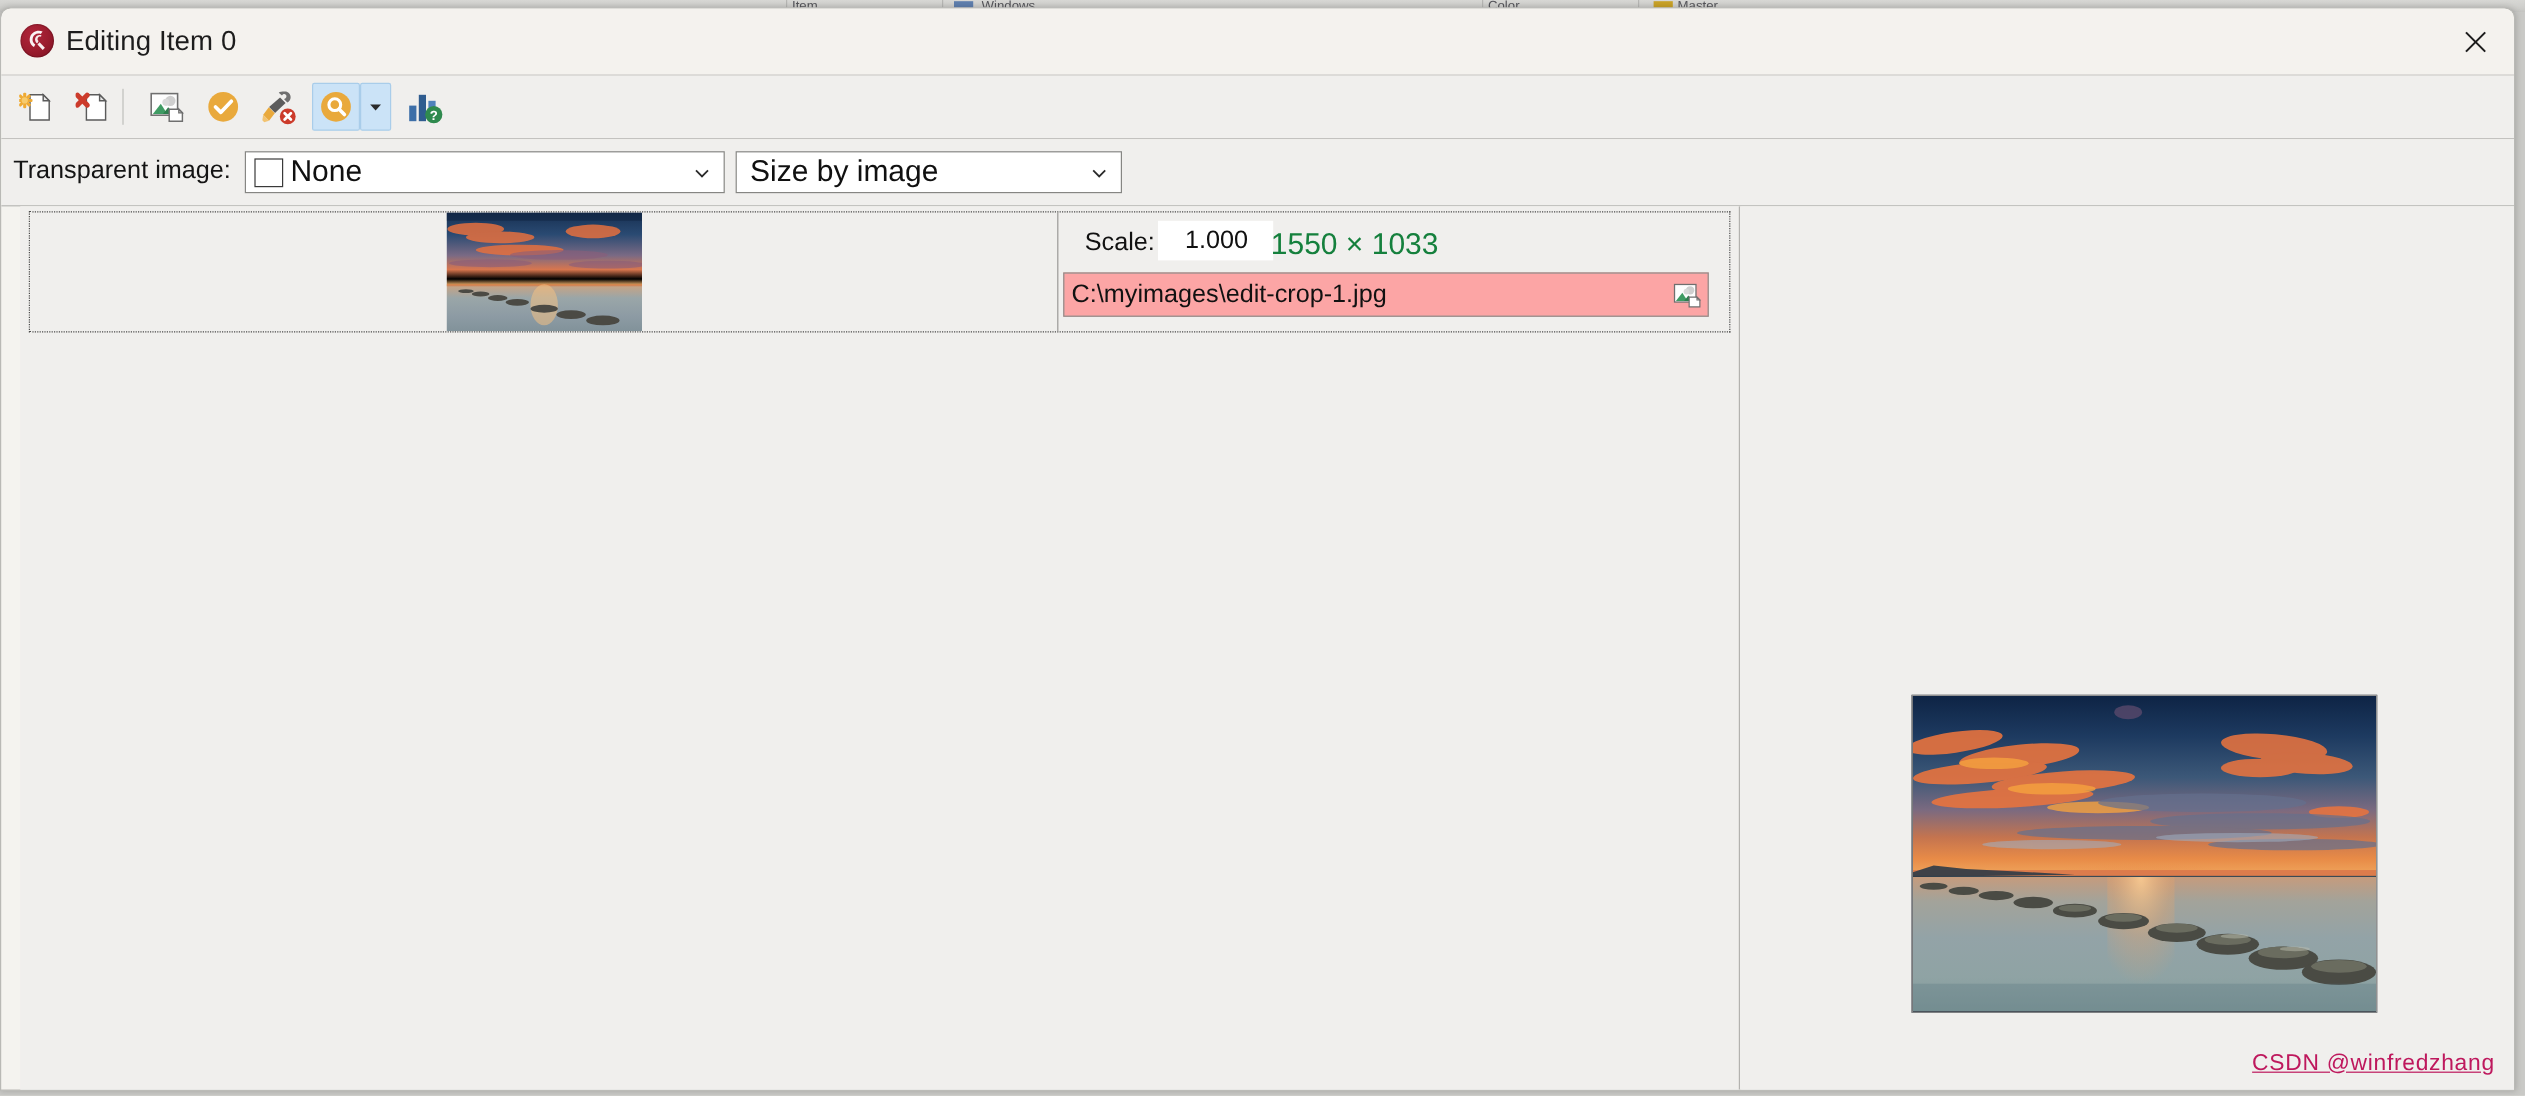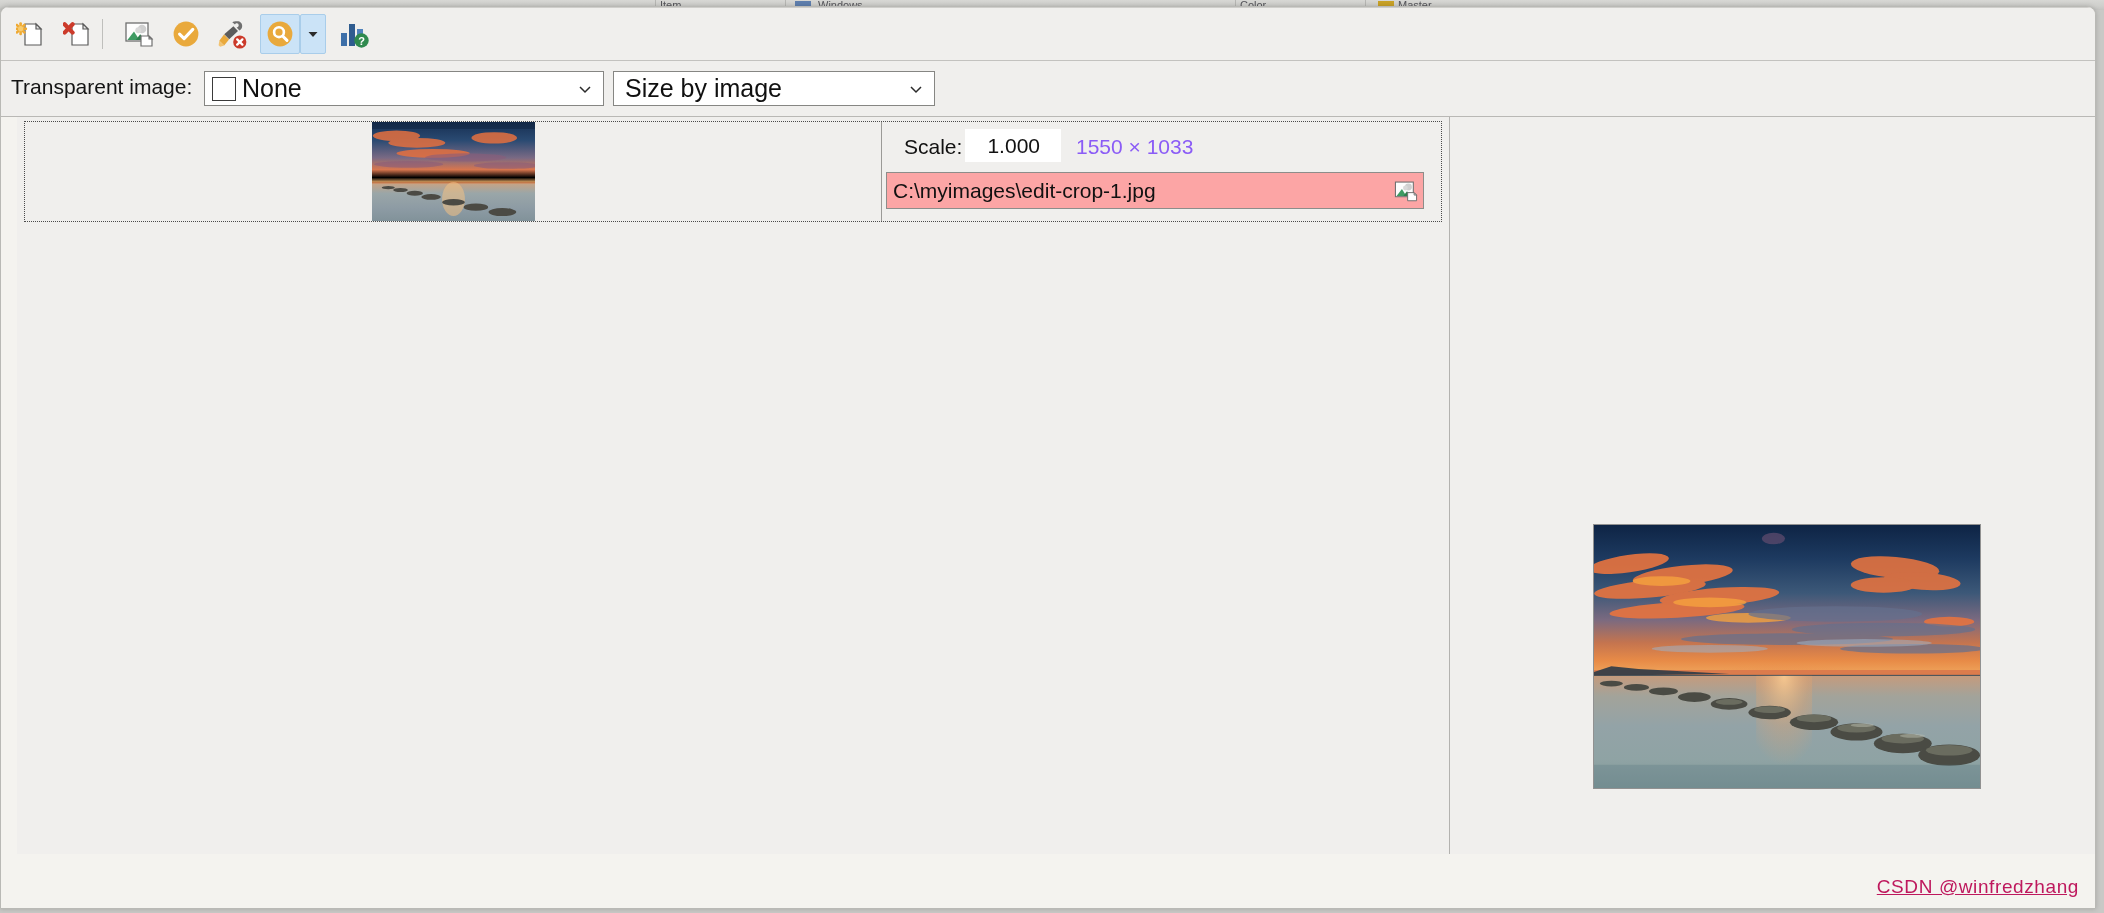--- a/index.html
+++ b/index.html
@@ -200,22 +200,22 @@
     width: 96px; height: 33px;
     background: #ffffff;
     border: none;
     font-size: 21px; color: #111;
     text-align: right;
     padding-right: 21px;
     line-height: 33px;
     font-family: "Liberation Sans", sans-serif;
   }
   #dimensions-text {
-    position: absolute; left: 194px; top: 13px;
-    font-size: 21px; color: #8b5cf6;
+    position: absolute; left: 177px; top: 13px;
+    font-size: 25px; color: #15803d;
     white-space: nowrap;
   }
   #path-field {
     position: absolute; left: 4px; top: 50px;
     width: 538px; height: 37px;
     background: #fca5a5;
     border: 1px solid #8d8d8a;
     display: flex; align-items: center;
   }
   #path-text {
@@ -274,20 +274,41 @@
   <div class="bgswatch" style="left:795px;background:#5f7fae"></div>
   <div class="bgswatch" style="left:1378px;background:#c9a227"></div>
   <div class="bgtab" style="left:660px;width:110px">Item</div>
   <div class="bgtab" style="left:818px;width:150px">Windows</div>
   <div class="bgtab" style="left:1240px;width:90px">Color</div>
   <div class="bgtab" style="left:1398px;width:120px">Master</div>
 </div>
 
 <div id="window">
 
+  <div id="titlebar">
+
+    <div id="app-logo">
+      <svg class="helm" viewBox="0 0 18 20" xmlns="http://www.w3.org/2000/svg">
+        <path d="M13.5 2.2 C9.2 0.4 4.2 2.6 3.0 7.0 C2.1 10.4 3.6 13.6 6.3 15.2
+                 L7.4 13.0 C5.6 11.9 4.7 9.8 5.3 7.6 C6.1 4.7 9.2 3.2 12.0 4.4 Z" fill="#ffffff" opacity="0.95"></path>
+        <path d="M12.6 5.6 C10.6 4.6 8.2 5.5 7.4 7.7 C6.8 9.5 7.5 11.3 9.0 12.2
+                 L10.2 10.1 C9.4 9.6 9.1 8.7 9.4 7.8 C9.8 6.7 11.0 6.2 12.1 6.6 Z" fill="#ffffff" opacity="0.9"></path>
+        <path d="M9.2 13.0 L13.6 17.6 L15.4 15.8 L11.0 11.2 Z" fill="#ffffff" opacity="0.92"></path>
+      </svg>
+    </div>
+
+    <div id="title-text">Editing Item 0</div>
+
+    <div id="close-button">
+      <svg width="22" height="22" viewBox="0 0 22 22" xmlns="http://www.w3.org/2000/svg">
+        <line x1="3" y1="3" x2="19" y2="19" stroke="#1b1b1b" stroke-width="1.7"></line>
+        <line x1="19" y1="3" x2="3" y2="19" stroke="#1b1b1b" stroke-width="1.7"></line>
+      </svg>
+    </div>
+  </div>
 
   <div id="toolbar">
 
     <div class="tb-btn" style="left:10px">
       <svg width="30" height="30" viewBox="0 0 30 30" xmlns="http://www.w3.org/2000/svg">
         <path d="M9 5 H20 L25 10 V26 H9 Z" fill="#ffffff" stroke="#5b5b5b" stroke-width="1.2"></path>
         <path d="M20 5 L20 10 L25 10 Z" fill="#e8e8e8" stroke="#5b5b5b" stroke-width="1.2"></path>
         <g fill="#efaa33">
           <rect x="3.3" y="3.2" width="2.6" height="13" rx="1"></rect>
           <rect x="-1.9" y="8.4" width="13" height="2.6" rx="1" transform="translate(0,0)"></rect>

